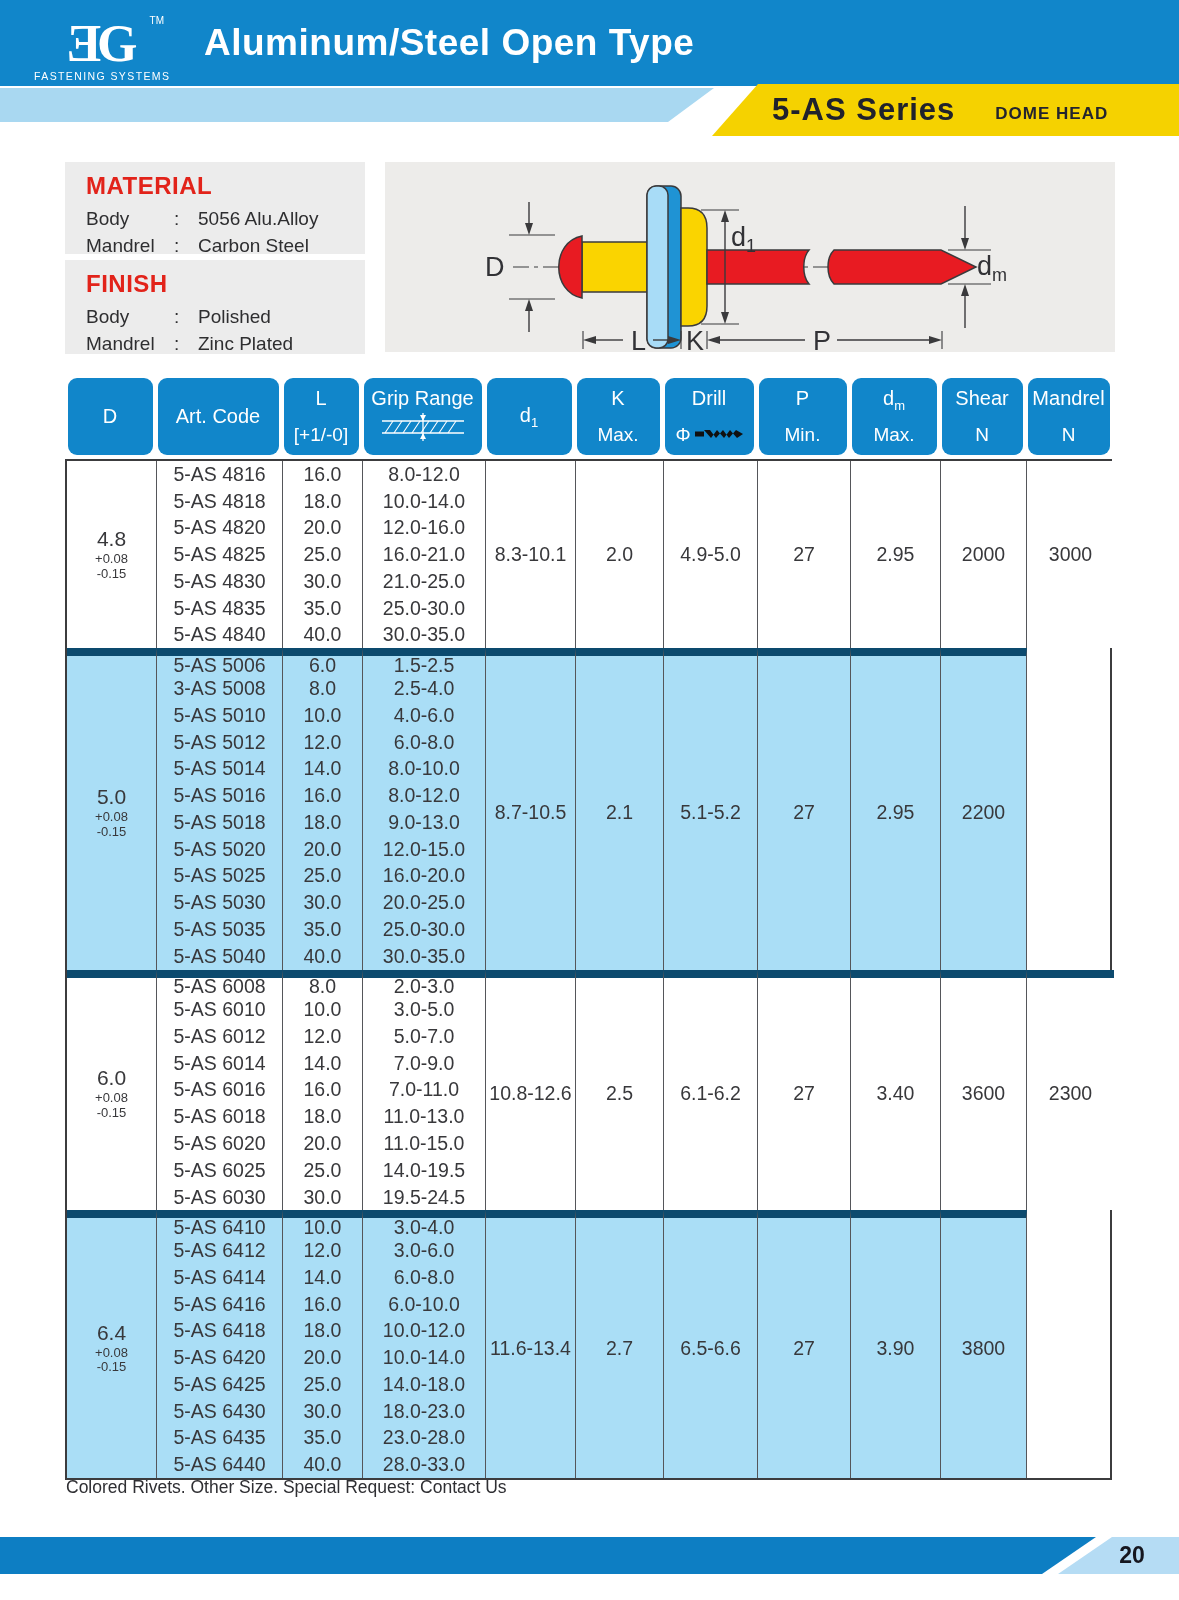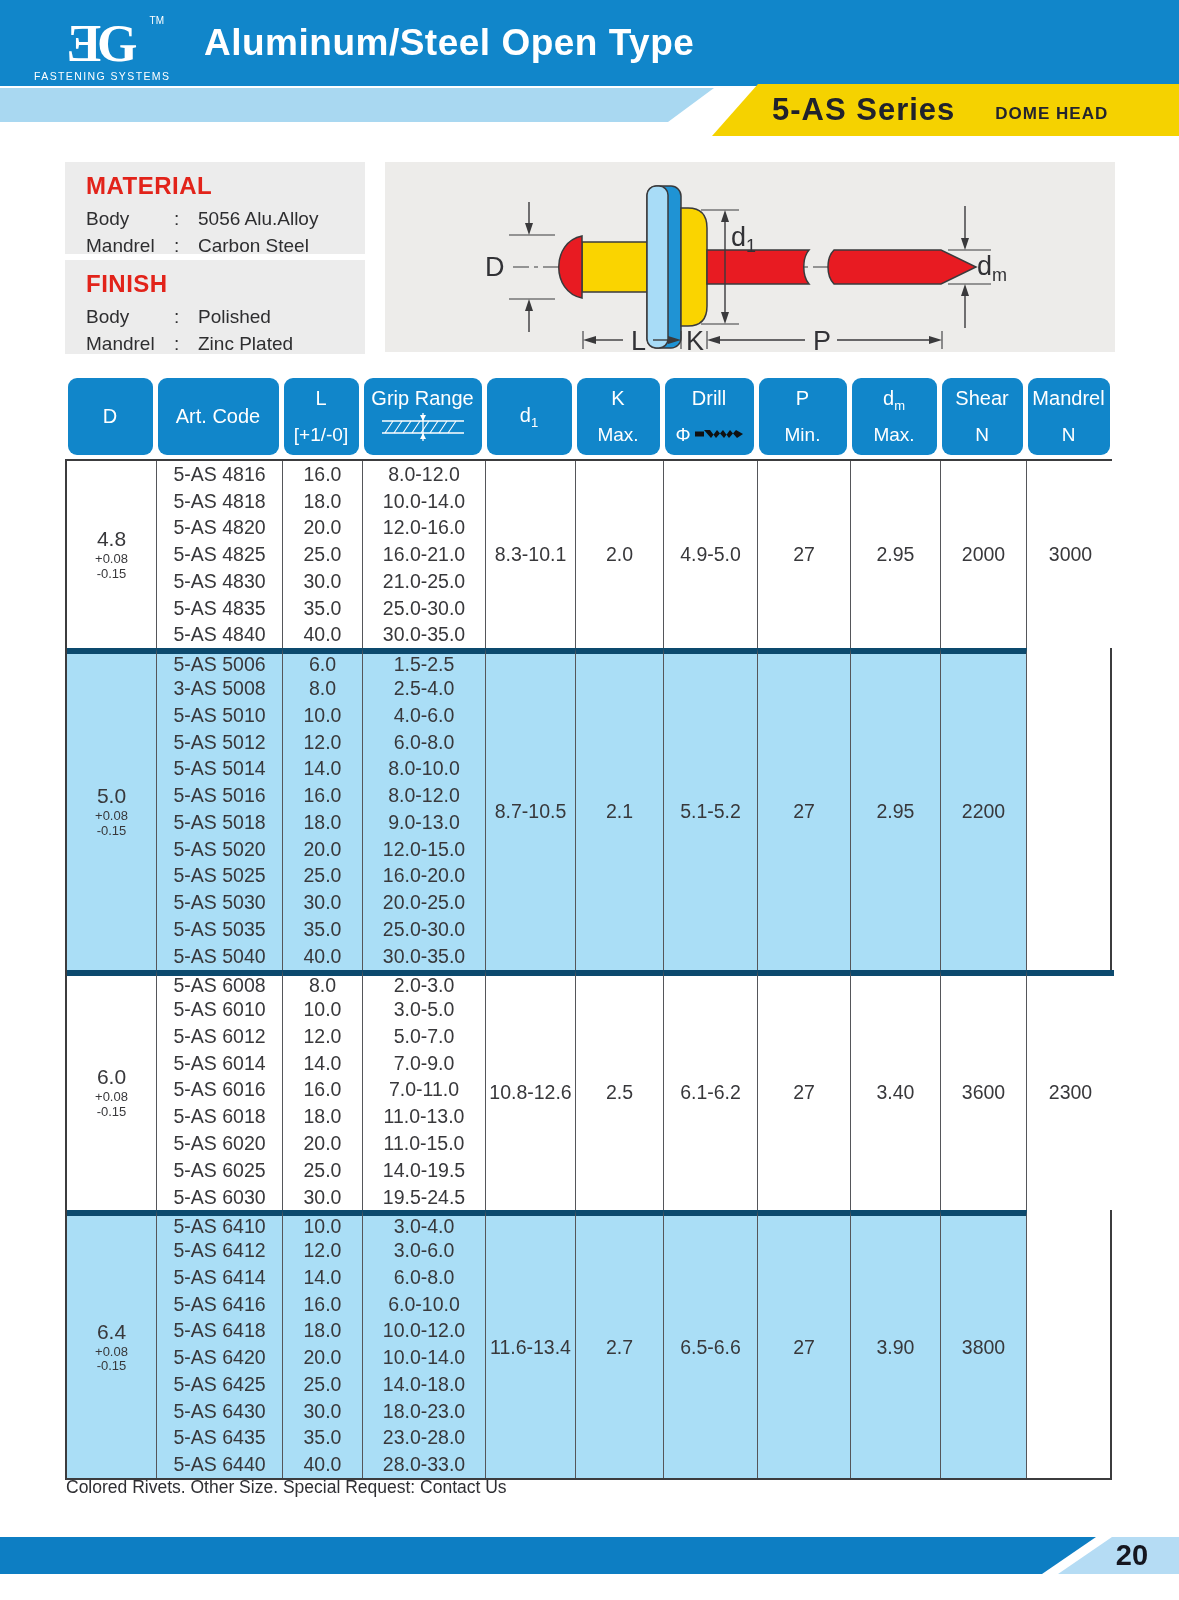--- a/index.html
+++ b/index.html
@@ -64,40 +64,40 @@
   .hbox.two { justify-content:space-between; padding:9px 0; }
   .h1 { font-size:20px; }
   .h2 { font-size:19px; }
   sub { font-size:13px; }
   .drillrow { display:flex; align-items:center; gap:4px; }
 
   #table-body { margin-top:4px; border:2px solid #3c3c3e; grid-auto-rows:26.78px; }
   .cell { border-right:1px solid #55565a; display:flex; flex-direction:row;
           align-items:center; justify-content:center; font-size:19.5px; color:#38383b; }
   .cell.col11 { border-right:none; }
-  .group-top { border-top:6px solid #0c4a6e; }
+  .group-top { border-top:8px solid #0c4a6e; }
   .shade-white { background:#ffffff; }
   .shade-blue  { background:var(--row-blue); }
   .dwrap { text-align:center; line-height:1; }
   .dval { font-size:21px; margin-bottom:3px; }
   .tol { font-size:13px; line-height:14.5px; }
 
   .watermark { position:absolute; left:585px; top:858px; font-size:47px; font-weight:bold;
                letter-spacing:9px; color:#d7e8f3; opacity:.78; z-index:6; pointer-events:none; white-space:nowrap; }
 
   .footnote { position:absolute; left:66px; top:1477px; font-size:17.5px; color:#2f2f33; }
 
   
   .pagebar { position:absolute; left:0; top:1537px; width:1179px; height:37px; }
   .bar-dark  { position:absolute; inset:0; background:var(--bar-blue);
                clip-path:polygon(0 0, 1096px 0, 1042px 100%, 0 100%); }
   .bar-light { position:absolute; inset:0; background:var(--page-strip);
                clip-path:polygon(1112px 0, 100% 0, 100% 100%, 1058px 100%); }
   .page-num { position:absolute; left:1100px; top:0; width:64px; height:37px; line-height:37px;
-              text-align:center; font-size:29px; font-weight:bold; color:#15161f; }
+              text-align:center; font-size:23px; font-weight:bold; color:#15161f; }
 </style>
 </head>
 <body>
 
 <div class="page">
 
   <header class="topbar">
     <div class="logo">
       <div class="logo-mark">ƎG</div>
       <div class="logo-tm">TM</div>

